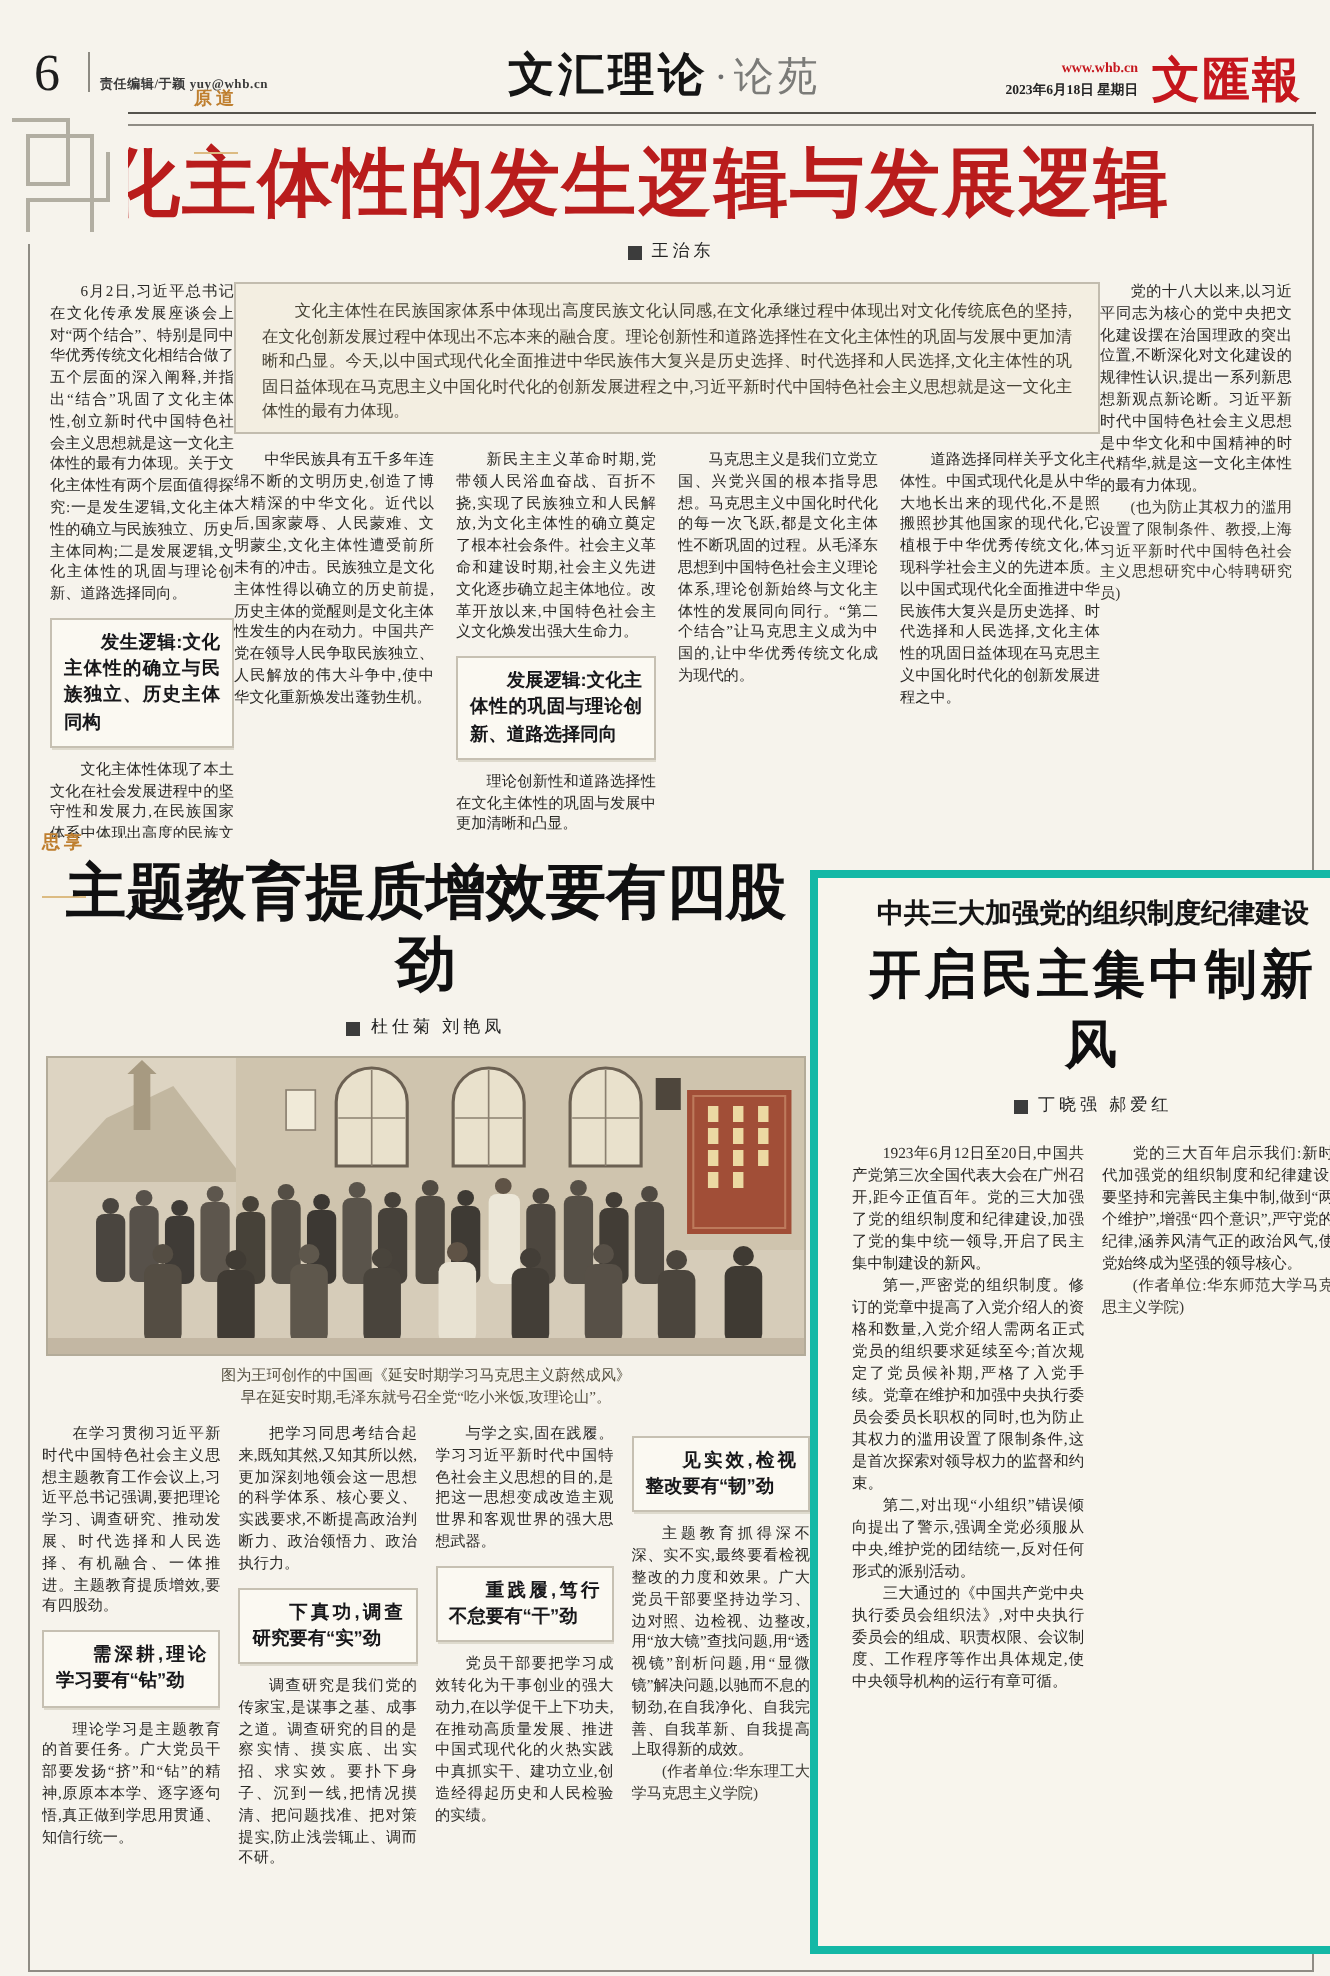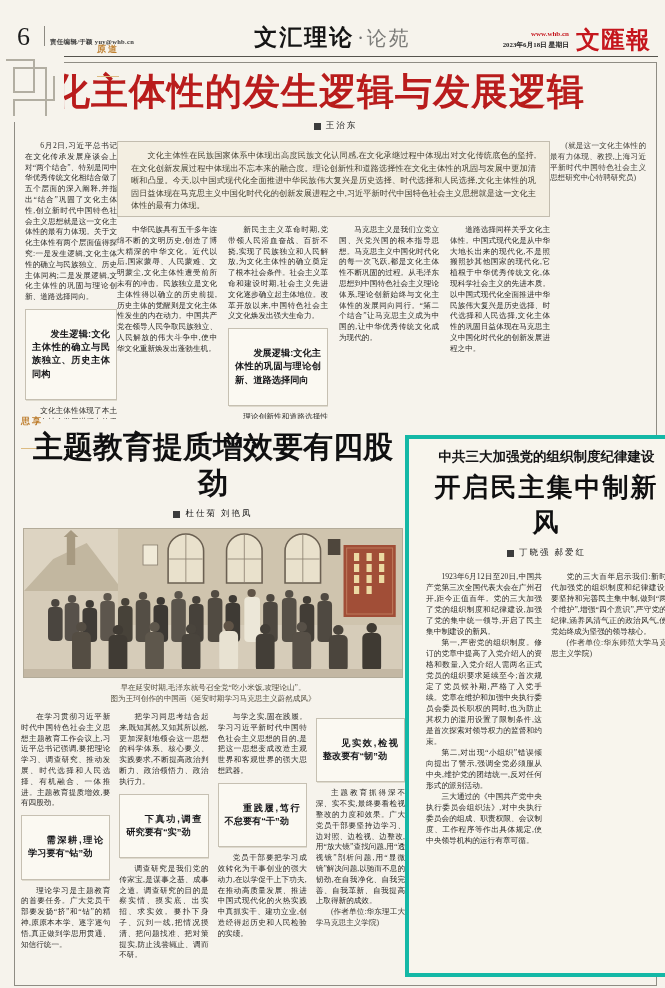--- a/index.html
+++ b/index.html
@@ -24,21 +24,21 @@
 
   
   .frame{position:absolute;left:14px;top:62px;width:641px;height:922px;border:1px solid #8f8c84;background:#f6f3ec;}
   .corner{position:absolute;left:0px;top:46px;width:64px;height:76px;z-index:5;}
   .kicker{font-family:"Liberation Sans",sans-serif;font-weight:bold;font-size:9px;color:#bf7f2f;letter-spacing:2px;border-bottom:1px solid #dcbb82;padding-bottom:20px;width:max-content;}
   .kicker1{position:absolute;left:97px;top:43px;z-index:6;}
 
   
   p{margin:0;text-indent:2em;text-align:justify;font-size:7.6px;line-height:10.8px;color:#2b2a27;}
   .ending{color:#3c3a33;}
-  .subbox{border:1px solid #c6c0b2;background:#fbf9f2;padding:18px 6px;margin:6px 0;box-shadow:1px 1px 0 #dedacd;}
+  .subbox{border:1px solid #c6c0b2;background:#fbf9f2;padding:5px 6px;margin:6px 0;box-shadow:1px 1px 0 #dedacd;}
   .subbox p{font-family:"Liberation Sans",sans-serif;font-weight:bold;font-size:9.2px;line-height:13.2px;color:#17171a;}
   .col{overflow:hidden;}
 
   
   .a1{position:absolute;left:0;top:0;width:641px;}
   .a1 h1{margin:8px 0 0;font-family:"Liberation Sans",sans-serif;font-weight:900;font-size:37px;line-height:42px;color:#b91c1c;letter-spacing:1px;}
   .byline{display:flex;justify-content:center;align-items:center;gap:5px;margin-top:7px;}
   .byline .sq{width:7px;height:7px;background:#3c3c3c;}
   .byline .nm{font-size:8.5px;color:#222;letter-spacing:2px;text-indent:0;}
   .a1-body{display:flex;margin:9px 10px 0;height:278px;}
@@ -142,21 +142,24 @@
             </div>
             <div class="col">
                 <p>马克思主义是我们立党立国、兴党兴国的根本指导思想。马克思主义中国化时代化的每一次飞跃,都是文化主体性不断巩固的过程。从毛泽东思想到中国特色社会主义理论体系,理论创新始终与文化主体性的发展同向同行。“第二个结合”让马克思主义成为中国的,让中华优秀传统文化成为现代的。</p>
               </div>
             <div class="col">
                 <p>道路选择同样关乎文化主体性。中国式现代化是从中华大地长出来的现代化,不是照搬照抄其他国家的现代化,它植根于中华优秀传统文化,体现科学社会主义的先进本质。以中国式现代化全面推进中华民族伟大复兴是历史选择、时代选择和人民选择,文化主体性的巩固日益体现在马克思主义中国化时代化的创新发展进程之中。</p>
               </div>
           </div>
         </div>
         <div class="col a1-c6">
-          <p class="ending">(就是这一文化主体性的最有力体现、教授,上海习近平新时代中国特色社会主义思想研究中心特聘研究员)</p>
+          <div>
+              <p>党的十八大以来,以习近平同志为核心的党中央把文化建设摆在治国理政的突出位置,不断深化对文化建设的规律性认识,提出一系列新思想新观点新论断。习近平新时代中国特色社会主义思想是中华文化和中国精神的时代精华,就是这一文化主体性的最有力体现。</p>
+            </div>
+          <p class="ending">(也为防止其权力的滥用设置了限制条件、教授,上海习近平新时代中国特色社会主义思想研究中心特聘研究员)</p>
         </div>
       </div>
     </section>
 
     <div class="kicker kicker2">思享</div>
     <section class="a2">
       <h2>主题教育提质增效要有四股劲</h2>
       <div class="byline">
         <span class="sq"></span>
         <span class="nm">杜仕菊  刘艳凤</span>
@@ -303,22 +306,22 @@
               </g>
             <g fill="#3f3a33">
                 <circle cx="333" cy="99" r="5"></circle>
                 <rect x="324" y="104" width="18" height="39" rx="5"></rect>
               </g>
           </g>
           <rect x="0" y="140" width="362" height="8" fill="#c3b7a3"></rect>
         </svg>
       </figure>
       <div class="caps">
+        <p class="cap">图为王珂创作的中国画《延安时期学习马克思主义蔚然成风》</p>
         <p class="cap">早在延安时期,毛泽东就号召全党“吃小米饭,攻理论山”。</p>
-        <p class="cap">图为王珂创作的中国画《延安时期学习马克思主义蔚然成风》</p>
       </div>
 
       <div class="a2-cols">
         <div class="col">
           <div>
               <p>在学习贯彻习近平新时代中国特色社会主义思想主题教育工作会议上,习近平总书记强调,要把理论学习、调查研究、推动发展、时代选择和人民选择、有机融合、一体推进。主题教育提质增效,要有四股劲。</p>
             </div>
           <div class="subbox">
               <p>需深耕,理论学习要有“钻”劲</p>
             </div>

